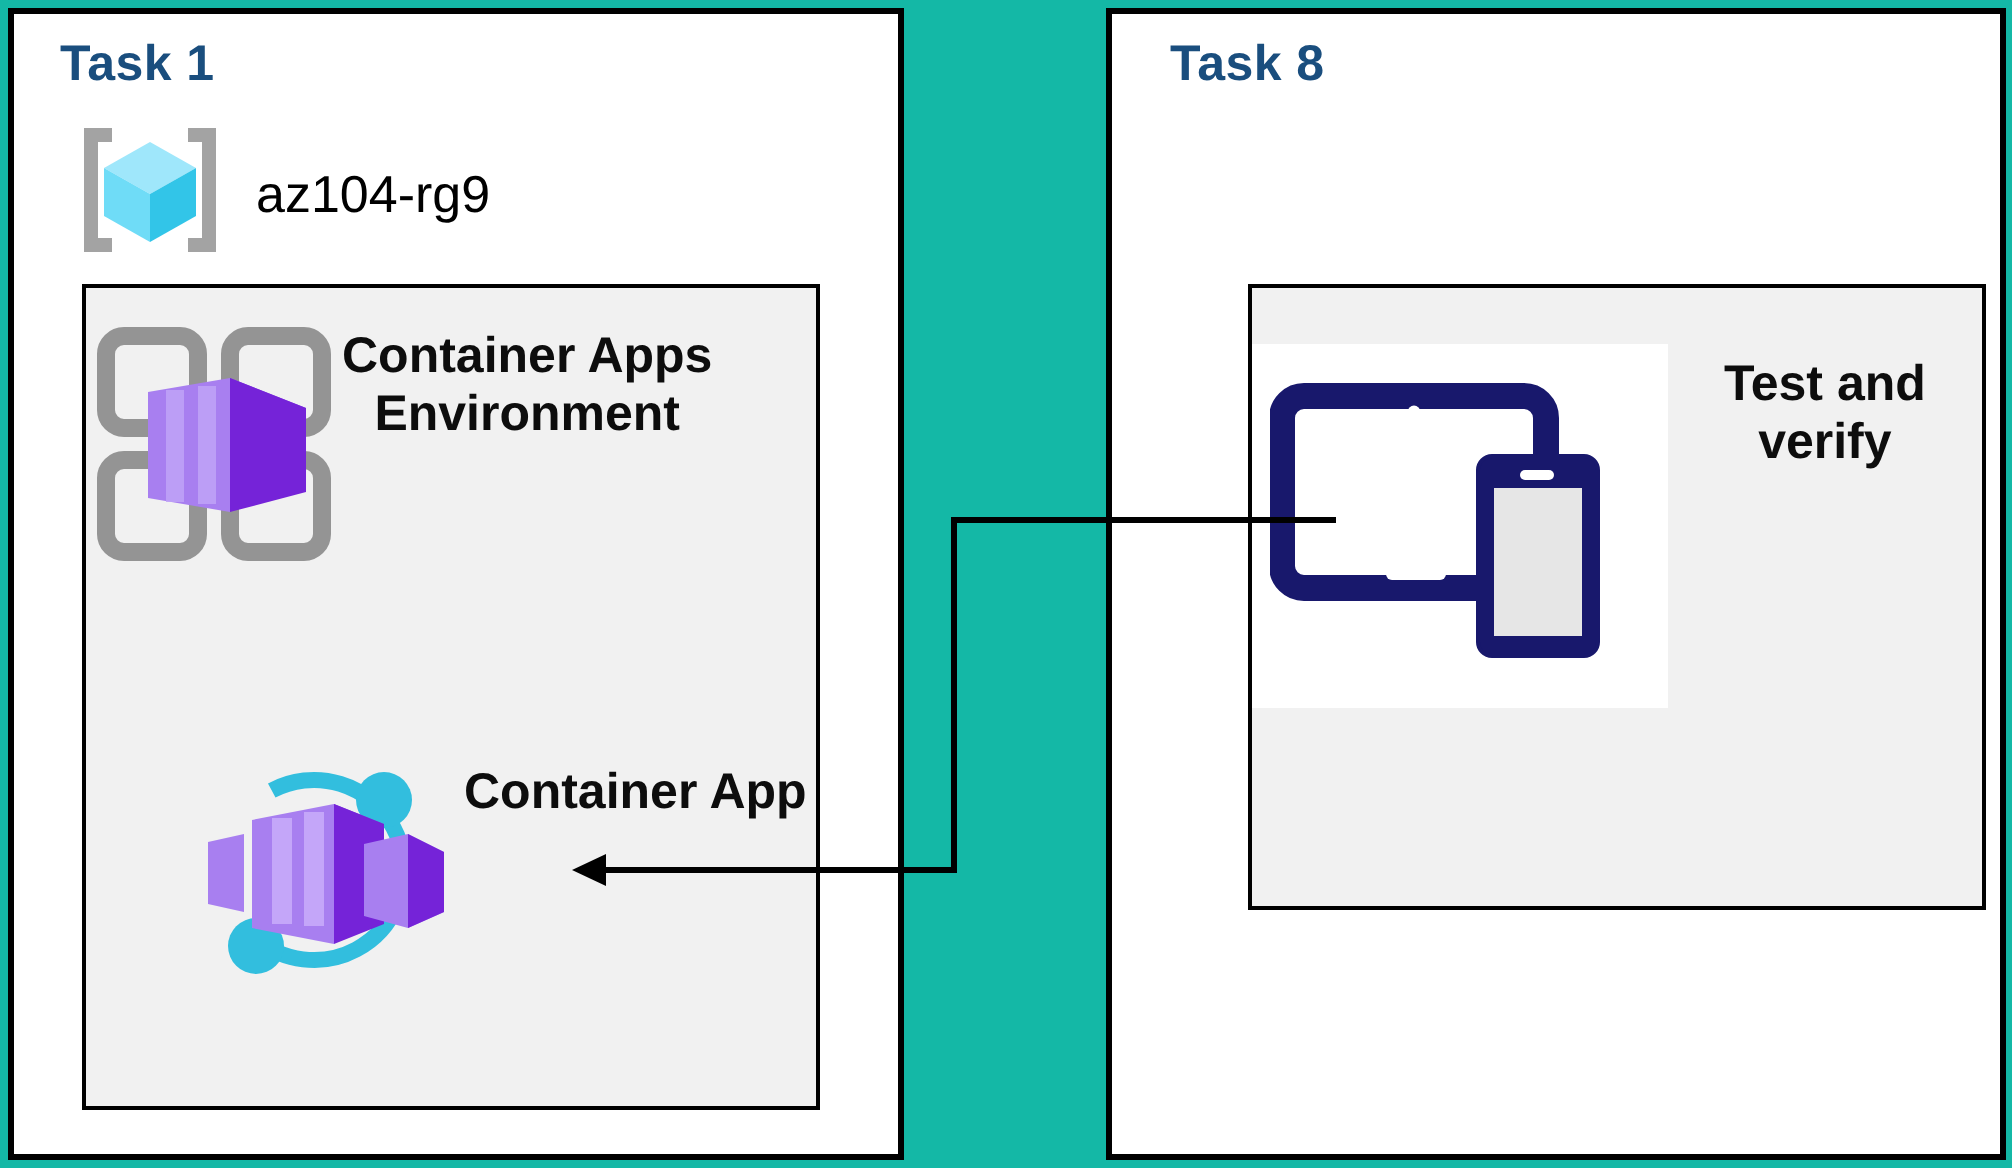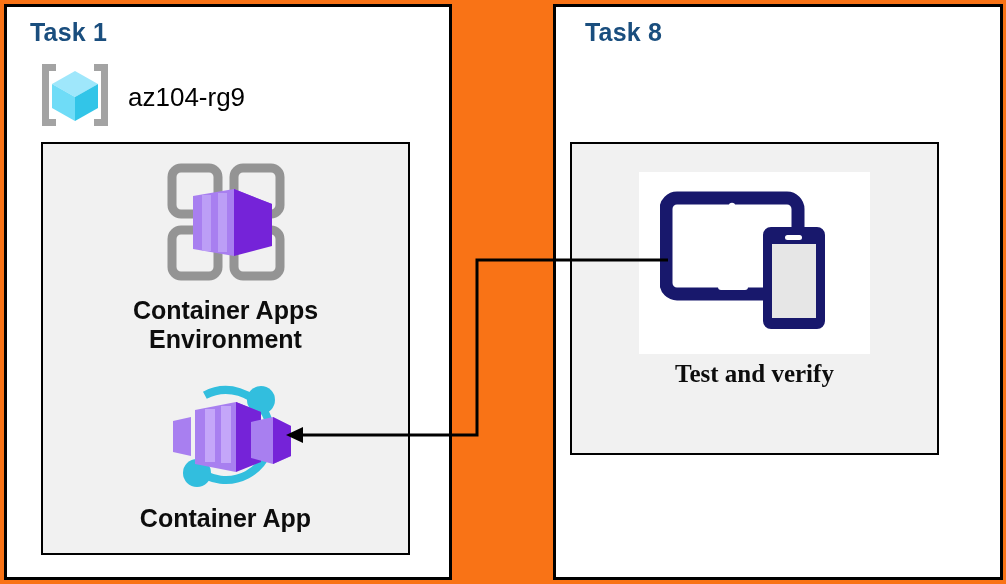--- a/index.html
+++ b/index.html
@@ -7,21 +7,21 @@
     padding: 0;
     background: #ffffff;
   }
   body {
     font-family: "Liberation Sans", sans-serif;
   }
   #canvas {
     position: relative;
     width: 1006px;
     height: 584px;
-    background: #f97316;
+    background: #14b8a6;
     overflow: hidden;
   }
 
   
   .task-panel {
     position: absolute;
     background: #ffffff;
     border: 3px solid #000000;
     box-sizing: border-box;
   }
@@ -56,42 +56,41 @@
   }
 
   
   .inner-box {
     position: absolute;
     background: #f1f1f1;
     border: 2px solid #000000;
     box-sizing: border-box;
   }
   #task1-inner { left: 41px;  top: 142px; width: 369px; height: 413px; }
-  #task2-inner { left: 570px; top: 142px; width: 369px; height: 313px; font-family: Liberation Serif, serif; }
+  #task2-inner { left: 624px; top: 142px; width: 369px; height: 313px; }
 
   
   .res-item {
     position: absolute;
     display: flex;
-    flex-direction: column;
-    align-items: center;
+    flex-direction: row;
     width: 100%;
     left: 0;
   }
   .res-label {
     font-size: 25px;
     font-weight: bold;
     color: #0d0d0d;
     text-align: center;
     line-height: 1.14;
     white-space: pre-line;
     margin-top: 6px;
   }
   #cae-item { top: 14px; }
-  #capp-item { top: 232px; }
+  #capp-item { top: 232px; padding-left: 39px; }
   #test-item { top: 28px; }
 
   .icon-white-plate {
     background: #ffffff;
     width: 231px;
     height: 182px;
     display: flex;
     align-items: center;
     justify-content: center;
   }

